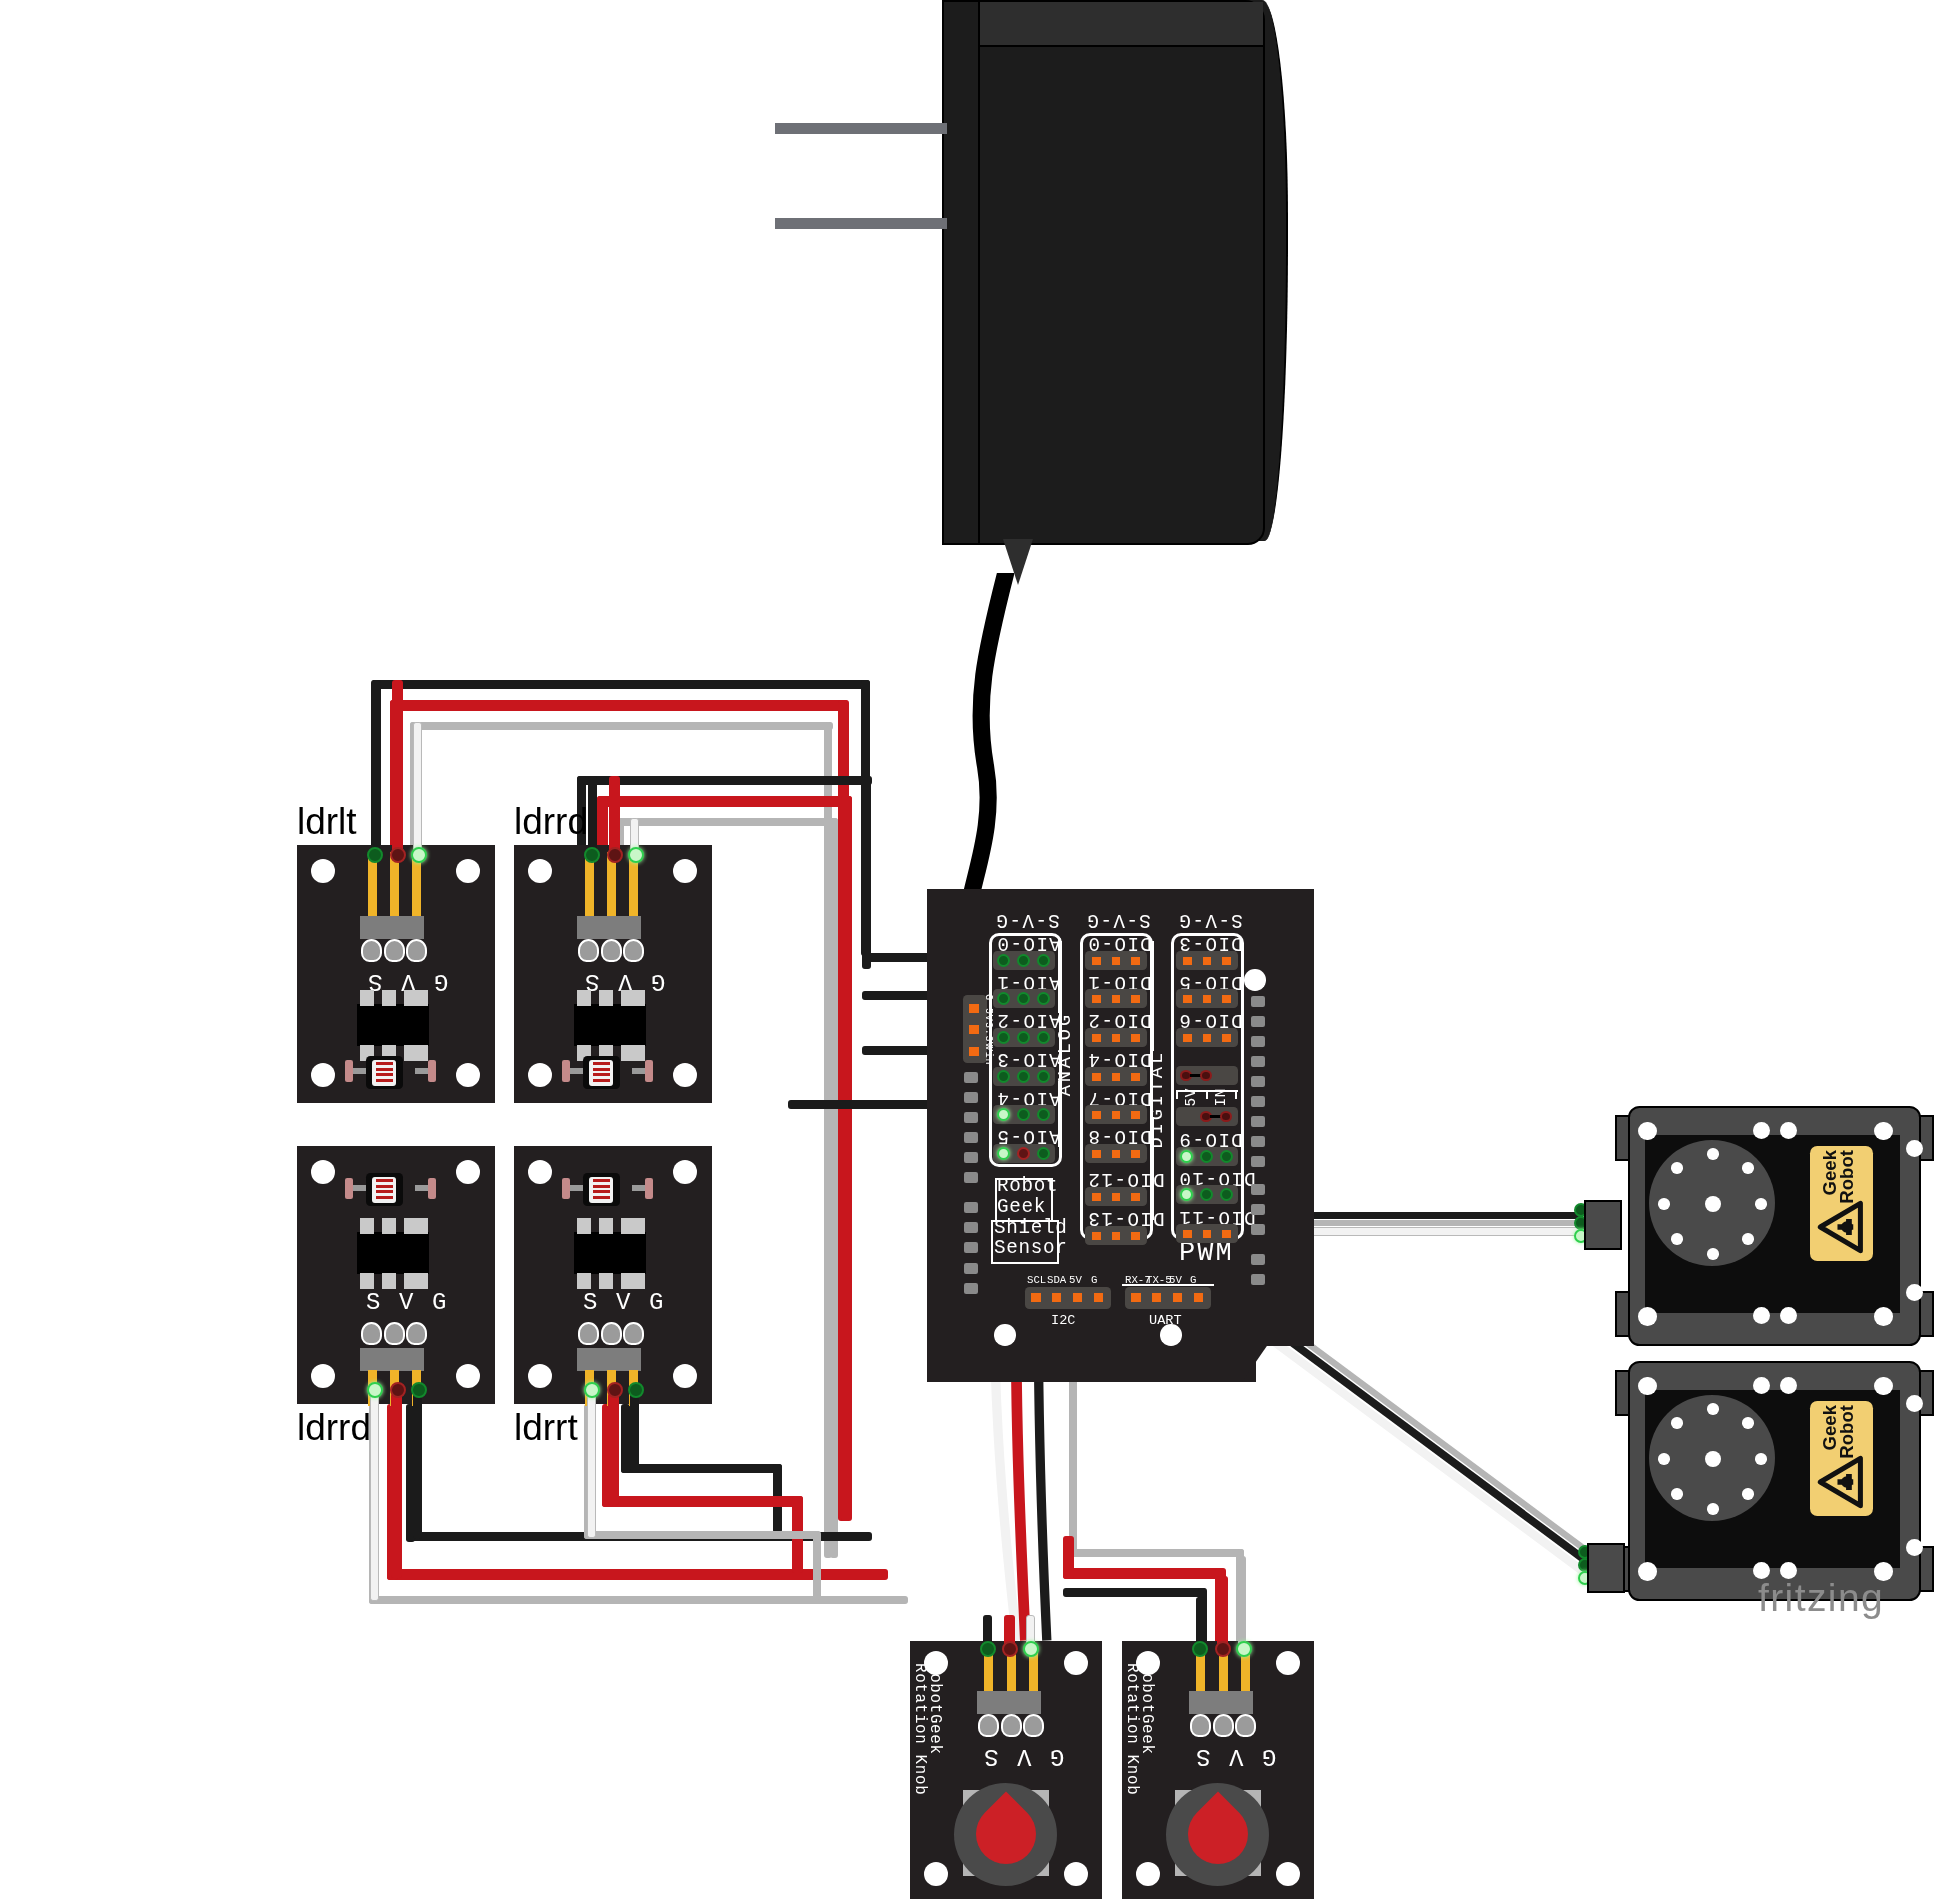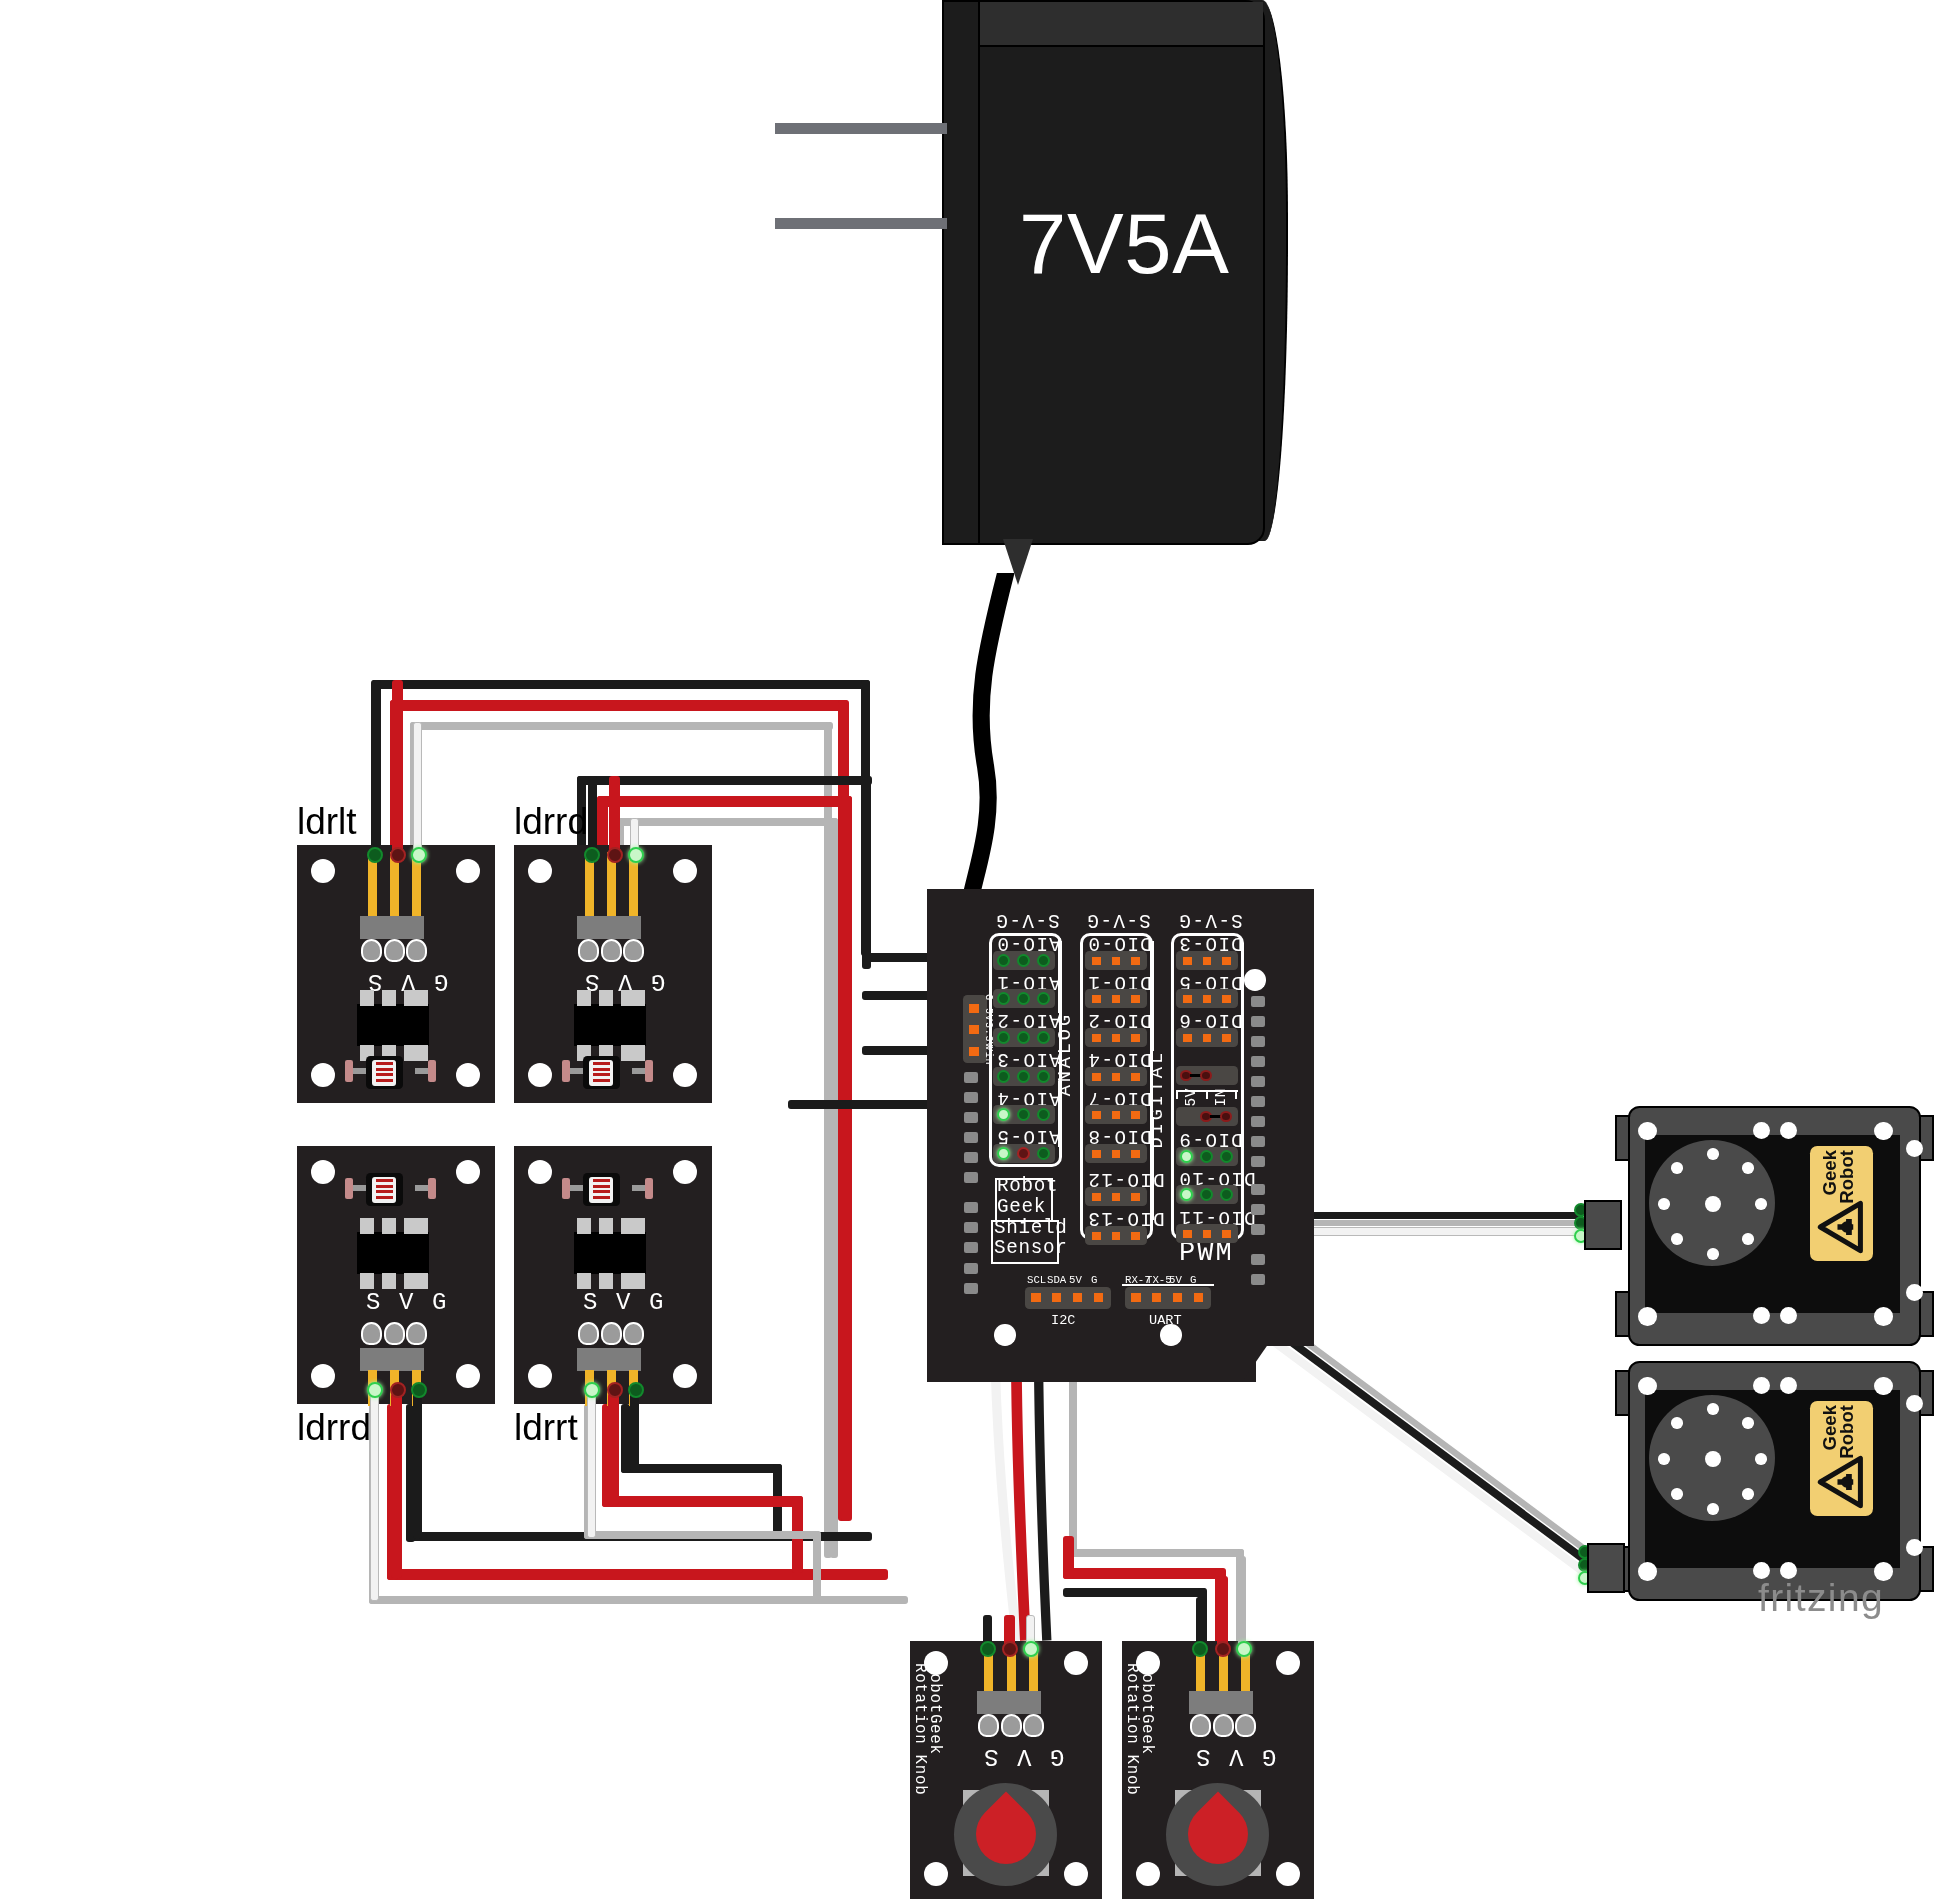--- a/index.html
+++ b/index.html
@@ -185,21 +185,20 @@
   <div class="abs w wr" style="left:1063px;top:1536px;width:10.7px;height:43px;"></div>
   <div class="abs w wr" style="left:1215px;top:1568px;width:10.7px;height:113px;"></div>
   <div class="abs w wk" style="left:1063px;top:1588px;width:143px;height:9.3px;"></div>
   <div class="abs w wk" style="left:1198px;top:1588px;width:9.3px;height:93px;"></div>
 
   <div class="abs" id="psu">
     <div class="psu-bulge"></div>
     <div class="psu-body">
       <div class="psu-top"></div>
       <div class="psu-leftcol"></div>
-      <div class="psu-label">7V5A</div>
     </div>
     <div class="prong" id="prong1"></div>
     <div class="prong" id="prong2"></div>
     <div class="psu-strain"></div>
   </div>
 
   <svg class="abs" id="pcable" style="width:100px;height:337px;" viewBox="0 0 140 470">
     <path d="M124,0 C96,110 80,180 96,270 C110,350 80,420 72,470" stroke="#000" stroke-width="24" fill="none" stroke-linecap="round"></path>
   </svg>
 

